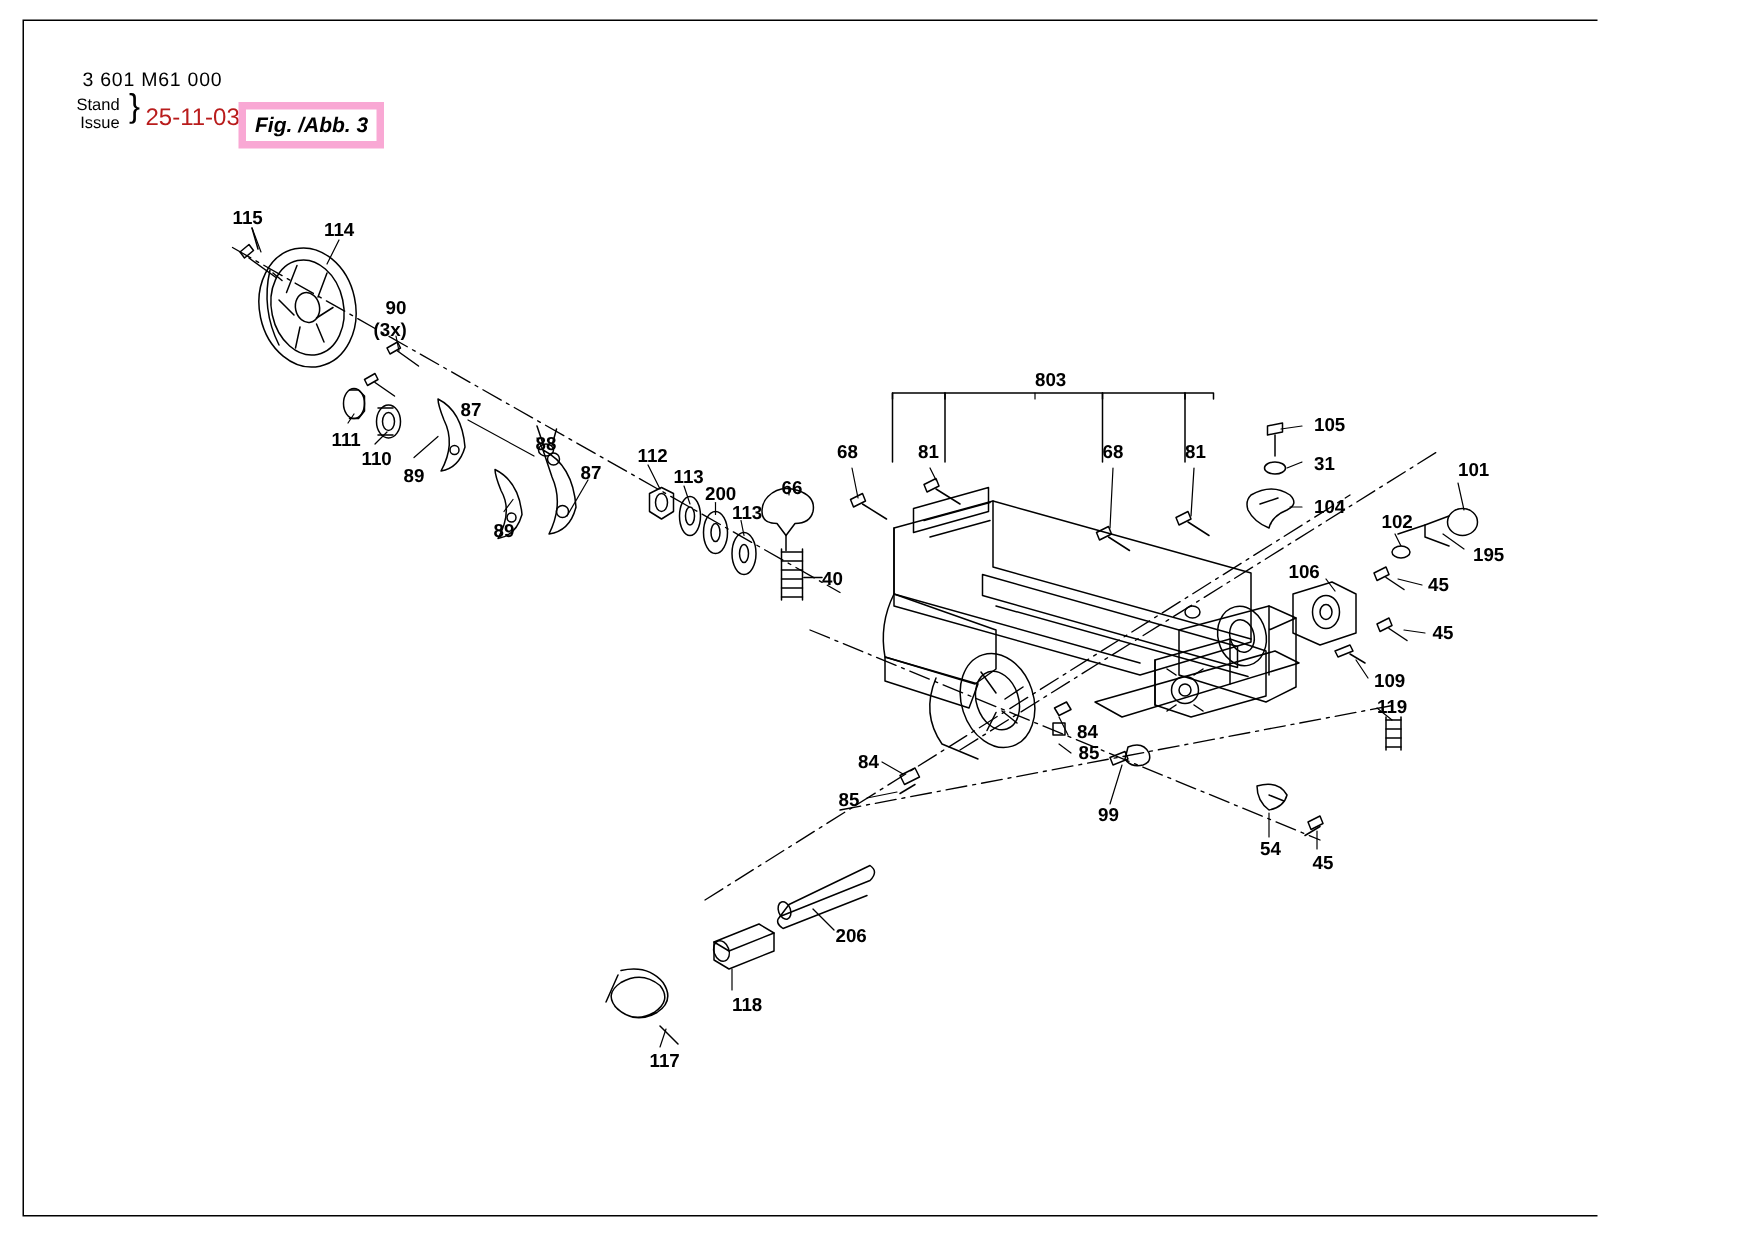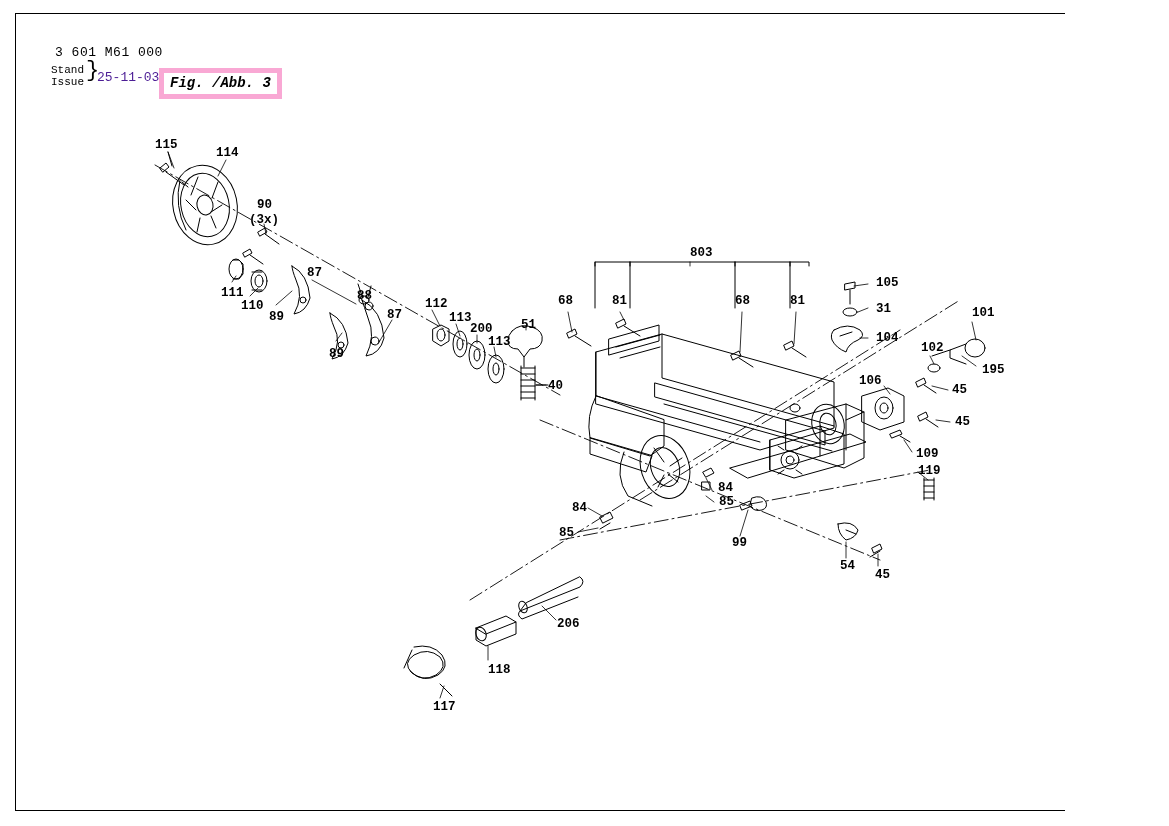--- a/index.html
+++ b/index.html
@@ -5,21 +5,21 @@
   html, body {
     margin: 0;
     padding: 0;
     background: #ffffff;
   }
   #page {
     position: relative;
     width: 1065px;
     height: 826px;
     background: #ffffff;
-    font-family: Liberation Mono, monospace;
+    font-family: Liberation Sans, sans-serif;
     overflow: hidden;
   }
   .frame {
     position: absolute;
     left: 15px;
     top: 13px;
     width: 1137px;
     height: 798px;
     border: 1px solid #000000;
     box-sizing: border-box;
@@ -34,35 +34,36 @@
     color: #000;
     white-space: nowrap;
   }
   .hdr-stand {
     position: absolute;
     left: 51px;
     top: 64px;
     font-size: 11px;
     line-height: 12px;
     color: #000;
+    text-align: right;
   }
   .hdr-brace {
     position: absolute;
     left: 86px;
     top: 60px;
     font-size: 22px;
     line-height: 22px;
     color: #000;
   }
   .hdr-date {
     position: absolute;
     left: 97px;
     top: 70px;
-    font-size: 13px;
-    color: #4c1d95;
+    font-size: 16px;
+    color: #b91c1c;
     white-space: nowrap;
   }
   .hdr-fig {
     position: absolute;
     left: 159px;
     top: 68px;
     padding: 2px 6px 3px 6px;
     border: 5px solid #f9a8d4;
     font-size: 14px;
     font-weight: bold;
@@ -387,21 +388,21 @@
   <div class="lbl" style="left:357px;top:289px">88</div>
   <div class="lbl" style="left:387px;top:308px">87</div>
   <div class="lbl" style="left:221px;top:286px">111</div>
   <div class="lbl" style="left:241px;top:299px">110</div>
   <div class="lbl" style="left:269px;top:310px">89</div>
   <div class="lbl" style="left:329px;top:347px">89</div>
   <div class="lbl" style="left:425px;top:297px">112</div>
   <div class="lbl" style="left:449px;top:311px">113</div>
   <div class="lbl" style="left:470px;top:322px">200</div>
   <div class="lbl" style="left:488px;top:335px">113</div>
-  <div class="lbl" style="left:521px;top:318px">51</div>
+  <div class="lbl" style="left:521px;top:318px">66</div>
   <div class="lbl" style="left:548px;top:379px">40</div>
   <div class="lbl" style="left:690px;top:246px">803</div>
   <div class="lbl" style="left:558px;top:294px">68</div>
   <div class="lbl" style="left:612px;top:294px">81</div>
   <div class="lbl" style="left:735px;top:294px">68</div>
   <div class="lbl" style="left:790px;top:294px">81</div>
   <div class="lbl" style="left:876px;top:276px">105</div>
   <div class="lbl" style="left:876px;top:302px">31</div>
   <div class="lbl" style="left:876px;top:331px">104</div>
   <div class="lbl" style="left:972px;top:306px">101</div>

